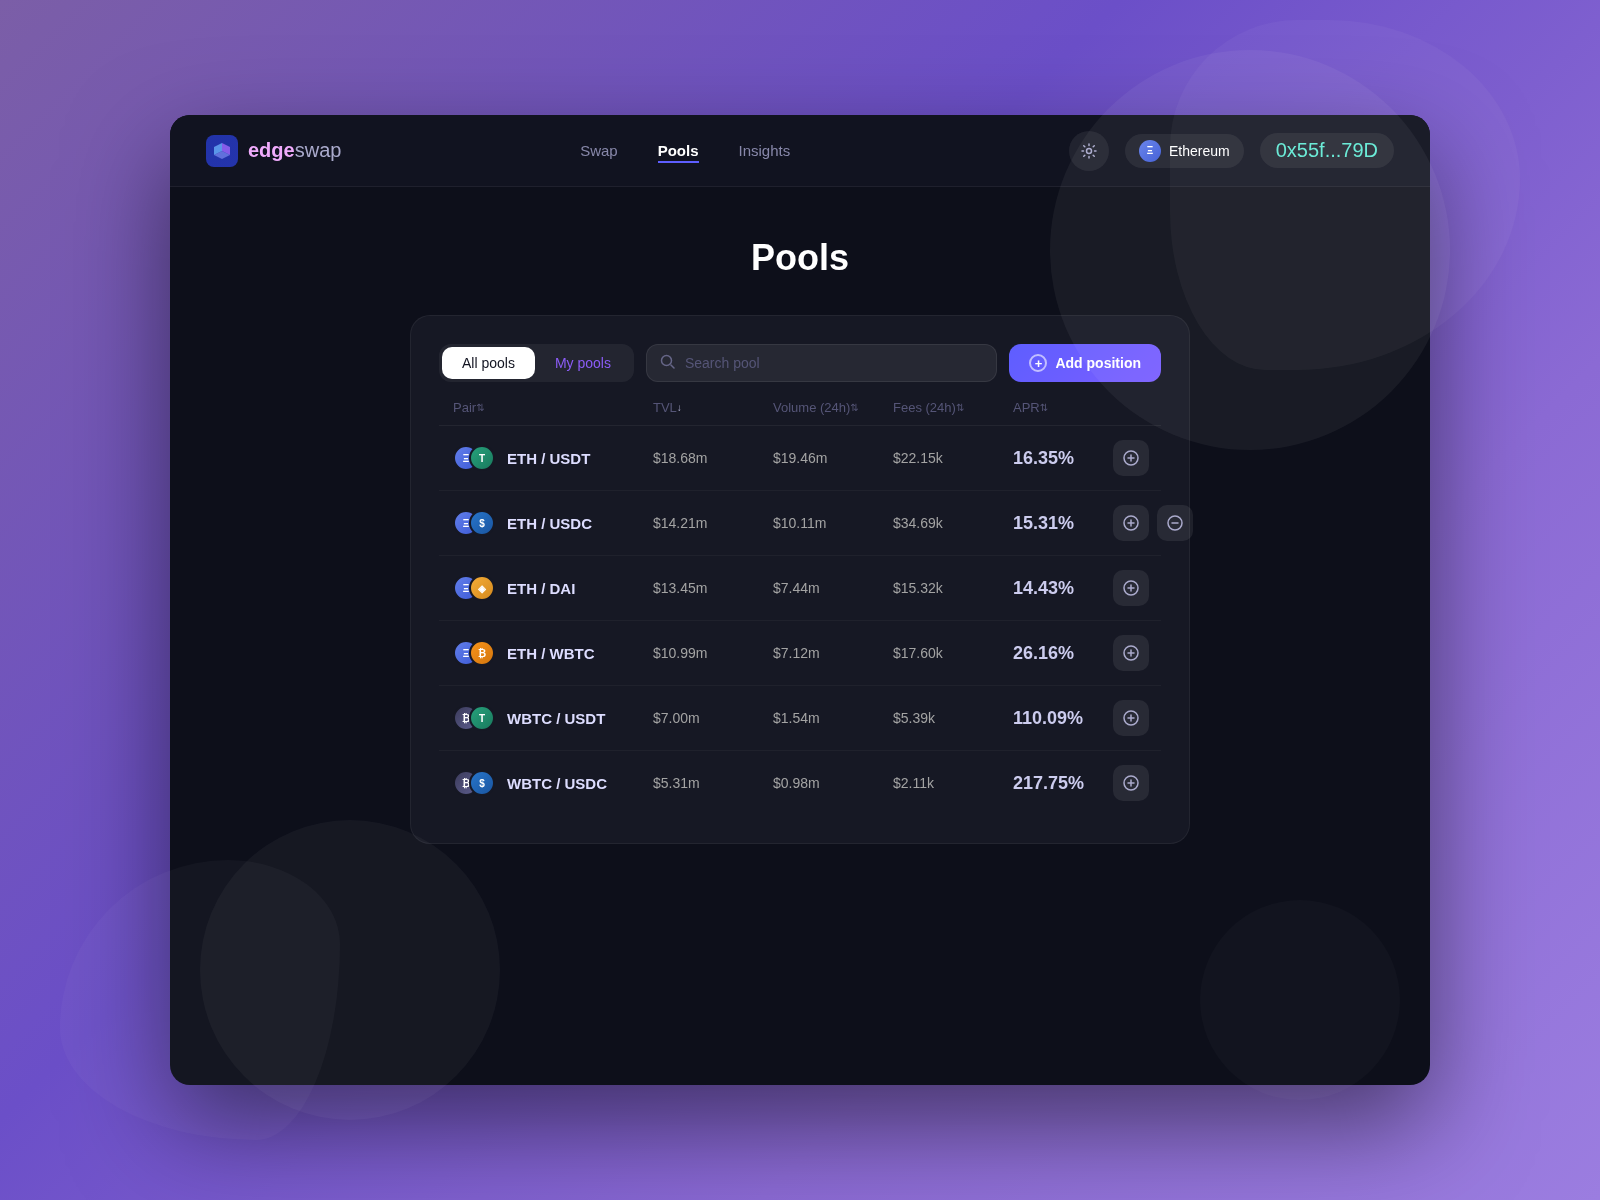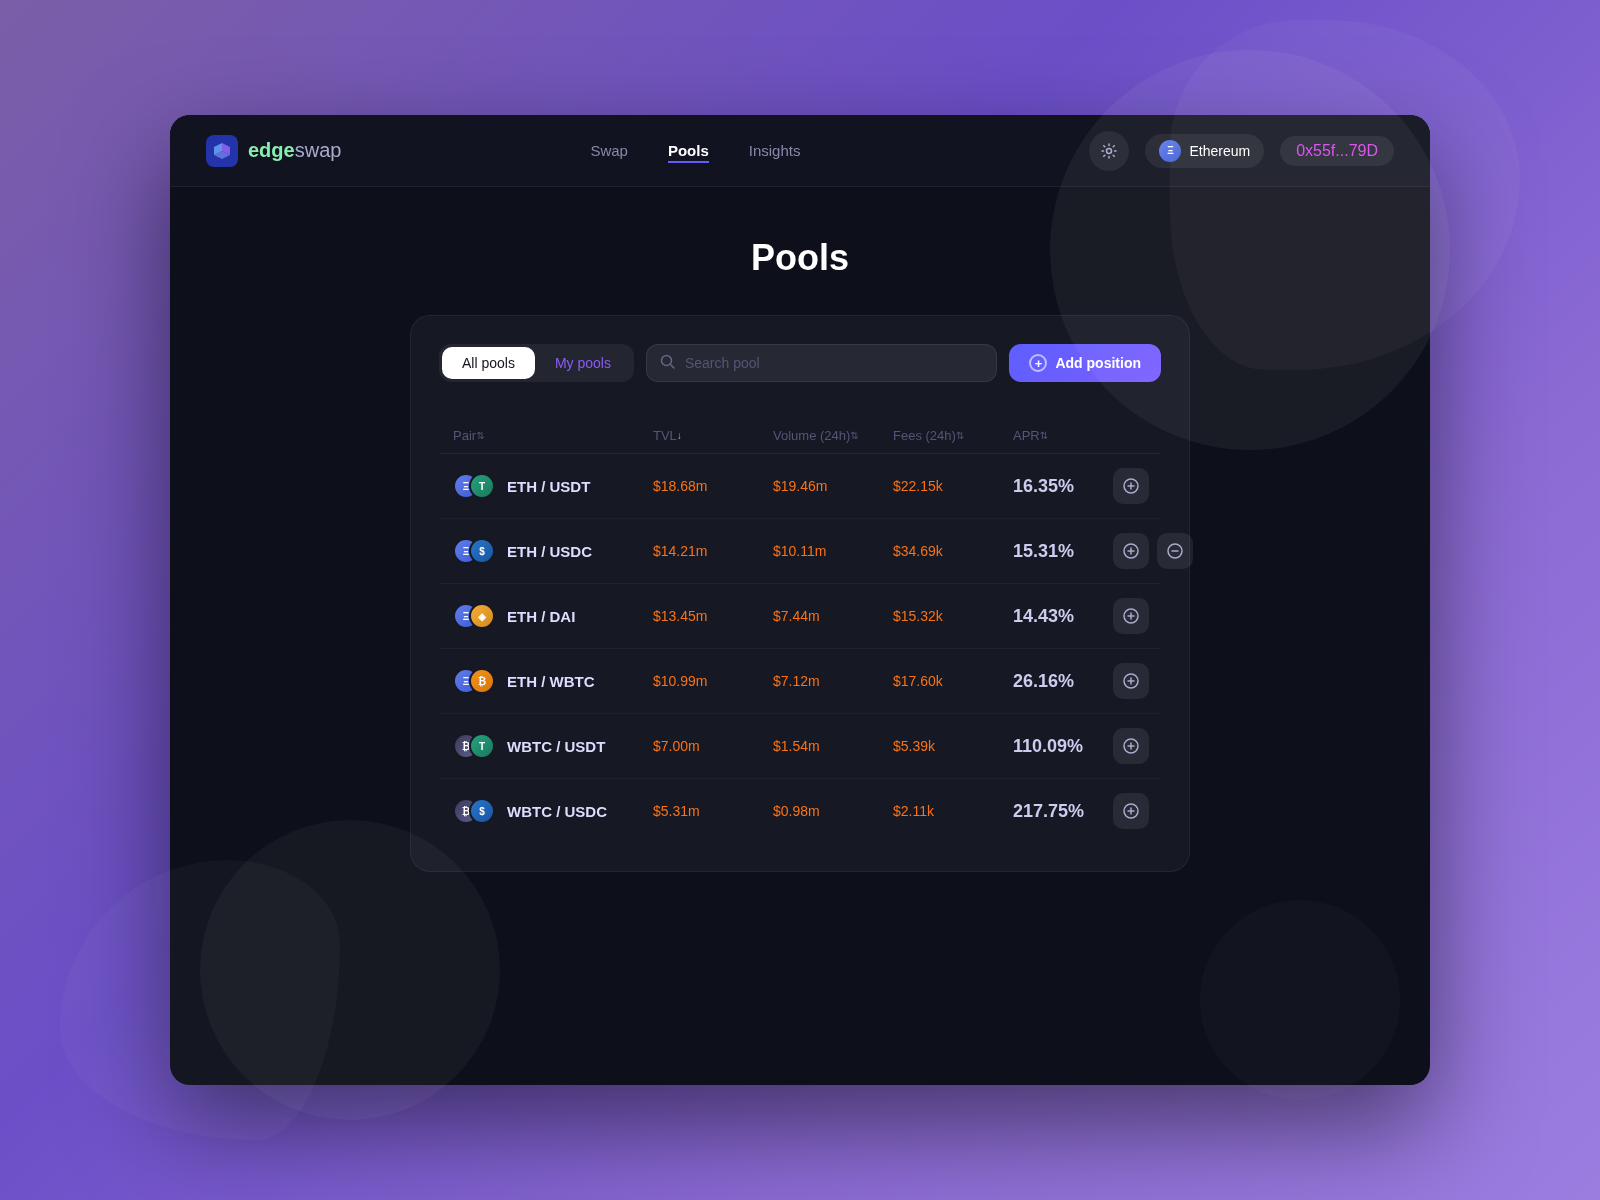--- a/index.html
+++ b/index.html
@@ -151,22 +151,22 @@
     .network-name {
       font-size: 14px;
       color: #ffffff;
       font-weight: 500;
     }
 
     .wallet-badge {
       background: rgba(255,255,255,0.07);
       border-radius: 24px;
       padding: 6px 16px;
-      font-size: 16px;
-      color: #d946ef;
+      font-size: 20px;
+      color: #5eead4;
       cursor: pointer;
     }
 
     
     .main-content {
       flex: 1;
       display: flex;
       flex-direction: column;
       align-items: center;
       padding: 50px 36px 36px;
@@ -187,21 +187,21 @@
       border-radius: 20px;
       padding: 28px;
       border: 1px solid rgba(255,255,255,0.06);
     }
 
     
     .filter-bar {
       display: flex;
       align-items: center;
       gap: 12px;
-      margin-bottom: 36px;
+      margin-bottom: 8px;
     }
 
     .tab-group {
       display: flex;
       background: rgba(255,255,255,0.06);
       border-radius: 12px;
       padding: 3px;
     }
 
     .tab-btn {
@@ -367,21 +367,21 @@
     .token-wbtc-main { background: linear-gradient(135deg, #3c3c5c, #5c5c8c); }
 
     .pair-name {
       font-size: 15px;
       font-weight: 600;
       color: #ddddff;
     }
 
     .cell-value {
       font-size: 14px;
-      color: #f97316;
+      color: #a3a3a3;
     }
 
     .apr-value {
       font-size: 18px;
       font-weight: 600;
       color: #ccccee;
     }
 
     .actions-cell {
       display: flex;
@@ -454,21 +454,21 @@
         <path d="M16 8 L24 12 L24 20 L16 16 Z" fill="#9060f0" opacity="0.9"></path>
         <path d="M8 20 L16 16 L24 20 L16 24 Z" fill="#7080e8" opacity="0.8"></path>
         <defs>
           <linearGradient id="logoGrad" x1="0" y1="0" x2="32" y2="32">
             <stop offset="0%" stop-color="#2233aa"></stop>
             <stop offset="100%" stop-color="#6644cc"></stop>
           </linearGradient>
         </defs>
       </svg>
       <span class="logo-text">
-        <span style="color:#86efac; font-weight:700;">edge</span><span>swap</span>
+        <span style="color:#f0abfc; font-weight:700;">edge</span><span>swap</span>
       </span>
     </div>
 
     <div class="nav-links">
       <a class="nav-link">Swap</a>
       <a class="nav-link active">Pools</a>
       <a class="nav-link">Insights</a>
     </div>
 
     <div class="nav-right">

